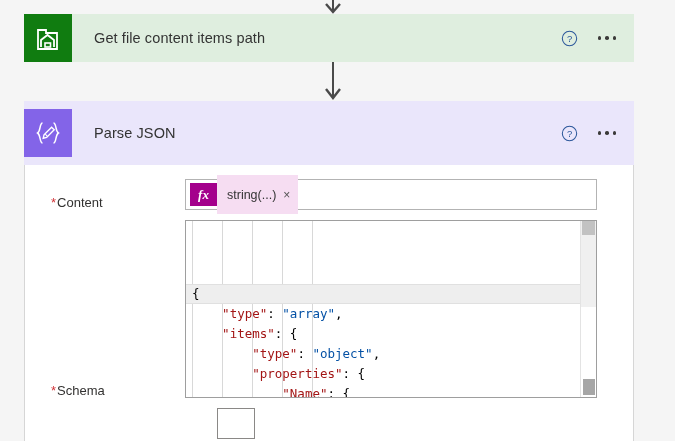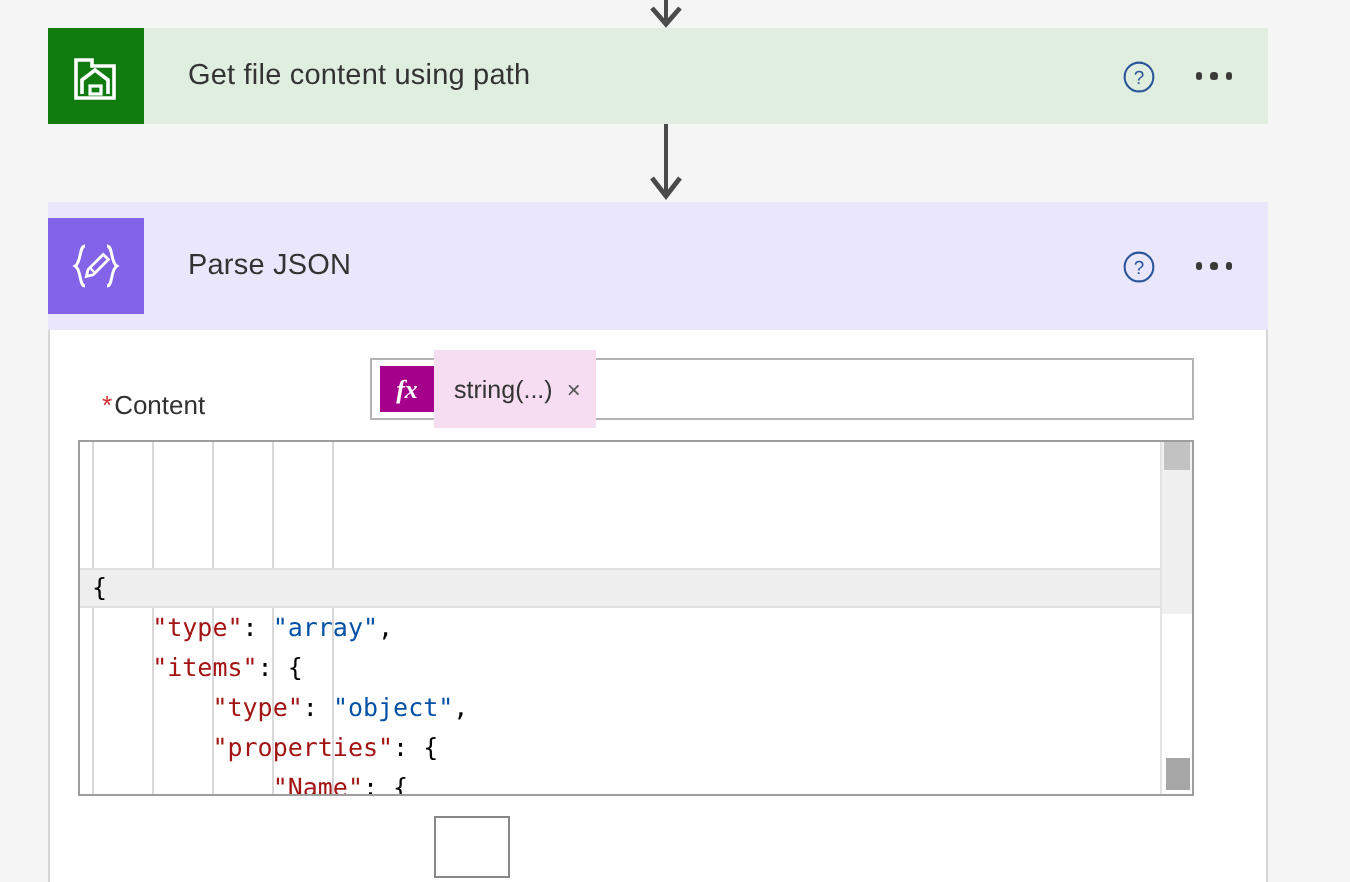--- a/index.html
+++ b/index.html
@@ -170,21 +170,21 @@
   </div>
 
   <div class="card-sharepoint">
     <div class="icon-tile green">
       <svg width="26" height="25" viewBox="0 0 26 25">
         <path d="M3 4 h8 v3 h11 v16 h-19 z" fill="none" stroke="#ffffff" stroke-width="1.8"></path>
         <path d="M6 21 v-7 l6.5 -5 l6.5 5 v7" fill="none" stroke="#ffffff" stroke-width="1.8"></path>
         <rect x="10" y="17" width="5.5" height="4" fill="none" stroke="#ffffff" stroke-width="1.6"></rect>
       </svg>
     </div>
-    <div class="card-title">Get file content using path</div>
+    <div class="card-title">Get file content items path</div>
     <div class="hdr-actions">
       <svg class="help-icon" viewBox="0 0 18 18">
         <circle cx="9" cy="9" r="7.6" fill="none" stroke="#2b579a" stroke-width="1.1"></circle>
         <text x="9" y="12.6" text-anchor="middle" font-family="Liberation Sans, sans-serif" font-size="10" fill="#2b579a">?</text>
       </svg>
       <div class="ellipsis">
           <i></i>
           <i></i>
           <i></i>
         </div>
@@ -232,20 +232,21 @@
             <div class="token-fx">fx</div>
             <div class="token-body">
               <span>string(...)</span>
               <span class="token-x">×</span>
             </div>
           </div>
         </div>
       </div>
 
       <div class="field-row">
+        <div class="field-label"><span class="req">*</span><span>Schema</span></div>
         <div class="editor-wrap">
           <div class="editor-code" id="editor-code">
             <div class="guides">
               <div class="guide" style="left:6px"></div>
               <div class="guide" style="left:36px"></div>
               <div class="guide" style="left:66px"></div>
               <div class="guide" style="left:96px"></div>
               <div class="guide" style="left:126px"></div>
             </div>
           <div class="code-line current"><span class="p">{</span></div><div class="code-line"><span class="p">    </span><span class="k">"type"</span><span class="p">: </span><span class="s">"array"</span><span class="p">,</span></div><div class="code-line"><span class="p">    </span><span class="k">"items"</span><span class="p">: {</span></div><div class="code-line"><span class="p">        </span><span class="k">"type"</span><span class="p">: </span><span class="s">"object"</span><span class="p">,</span></div><div class="code-line"><span class="p">        </span><span class="k">"properties"</span><span class="p">: {</span></div><div class="code-line"><span class="p">            </span><span class="k">"Name"</span><span class="p">: {</span></div></div>

